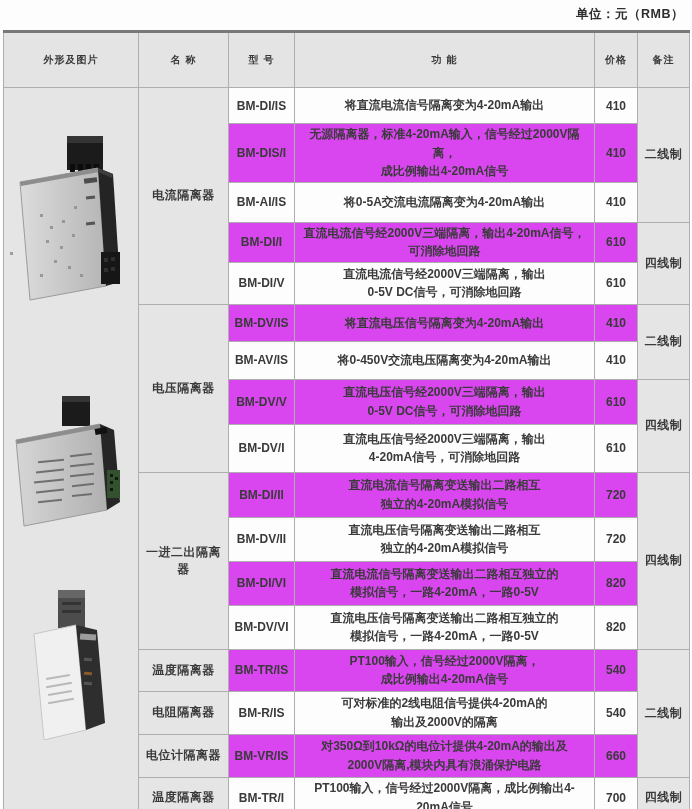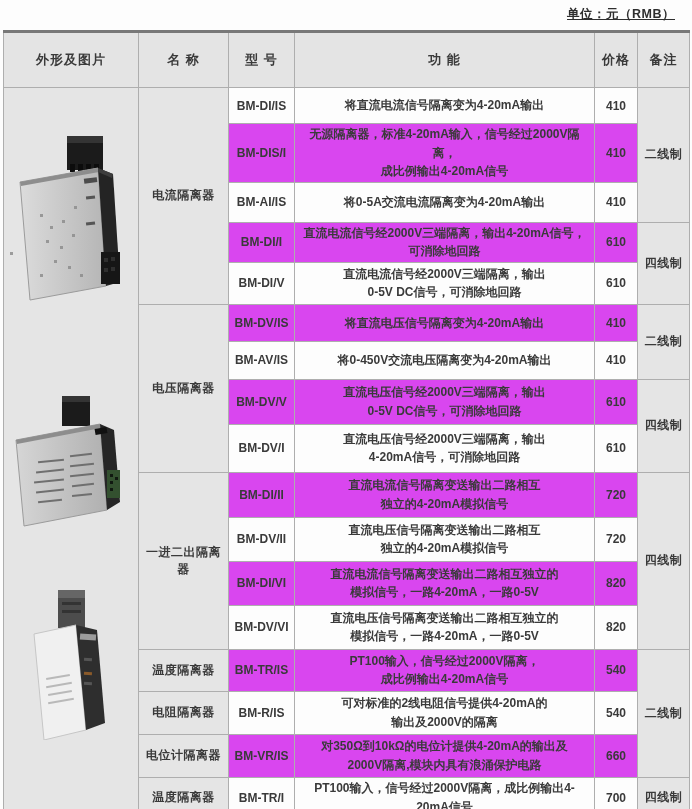--- a/index.html
+++ b/index.html
@@ -3,35 +3,35 @@
 <meta charset="utf-8">
 <style>
   html,body{margin:0;padding:0;}
   body{
     width:692px;height:809px;background:#fdfdfd;
     font-family:"Liberation Sans","DejaVu Sans",sans-serif;
     color:#3a3a3a;-webkit-font-smoothing:antialiased;
   }
   .page{position:relative;width:692px;height:809px;overflow:hidden;background:#fdfdfd;}
   .unit-label{
-    position:absolute;top:6px;right:17px;
-    font-size:12.5px;font-weight:700;color:#2e2e2e;letter-spacing:.5px;text-decoration:underline;
+    position:absolute;top:6px;right:8px;
+    font-size:12.5px;font-weight:700;color:#2e2e2e;letter-spacing:.5px;
   }
   table.price-table{
     position:absolute;top:30px;left:3px;width:686px;
     border-collapse:collapse;table-layout:fixed;
     border-top:3px solid #787878;border-bottom:3px solid #3c3c3c;
   }
   .price-table th,.price-table td{
     border:1px solid #aeaeae;
     font-size:12px;font-weight:700;color:#3a3a3a;
     text-align:center;vertical-align:middle;
     padding:1px 4px;overflow:hidden;
   }
-  .price-table thead th{background:#e4e4e4;height:52px;font-size:13px;letter-spacing:1px;}
+  .price-table thead th{background:#e4e4e4;height:52px;font-size:10px;letter-spacing:1px;}
   td.func{white-space:pre-line;line-height:1.55;}
   tr.gray td.stripe{background:#d946ef;}
   td.namecell,td.remarkcell,td.imgcell{background:#e5e5e5;letter-spacing:.5px;}
   td.imgcell{vertical-align:top;padding:0;}
   .photos{position:relative;width:100%;height:713px;}
   .photos svg{position:absolute;}
   .photo-1{top:46px;left:6px;}
   .photo-2{top:306px;left:6px;}
   .photo-3{top:500px;left:14px;}
 </style>

